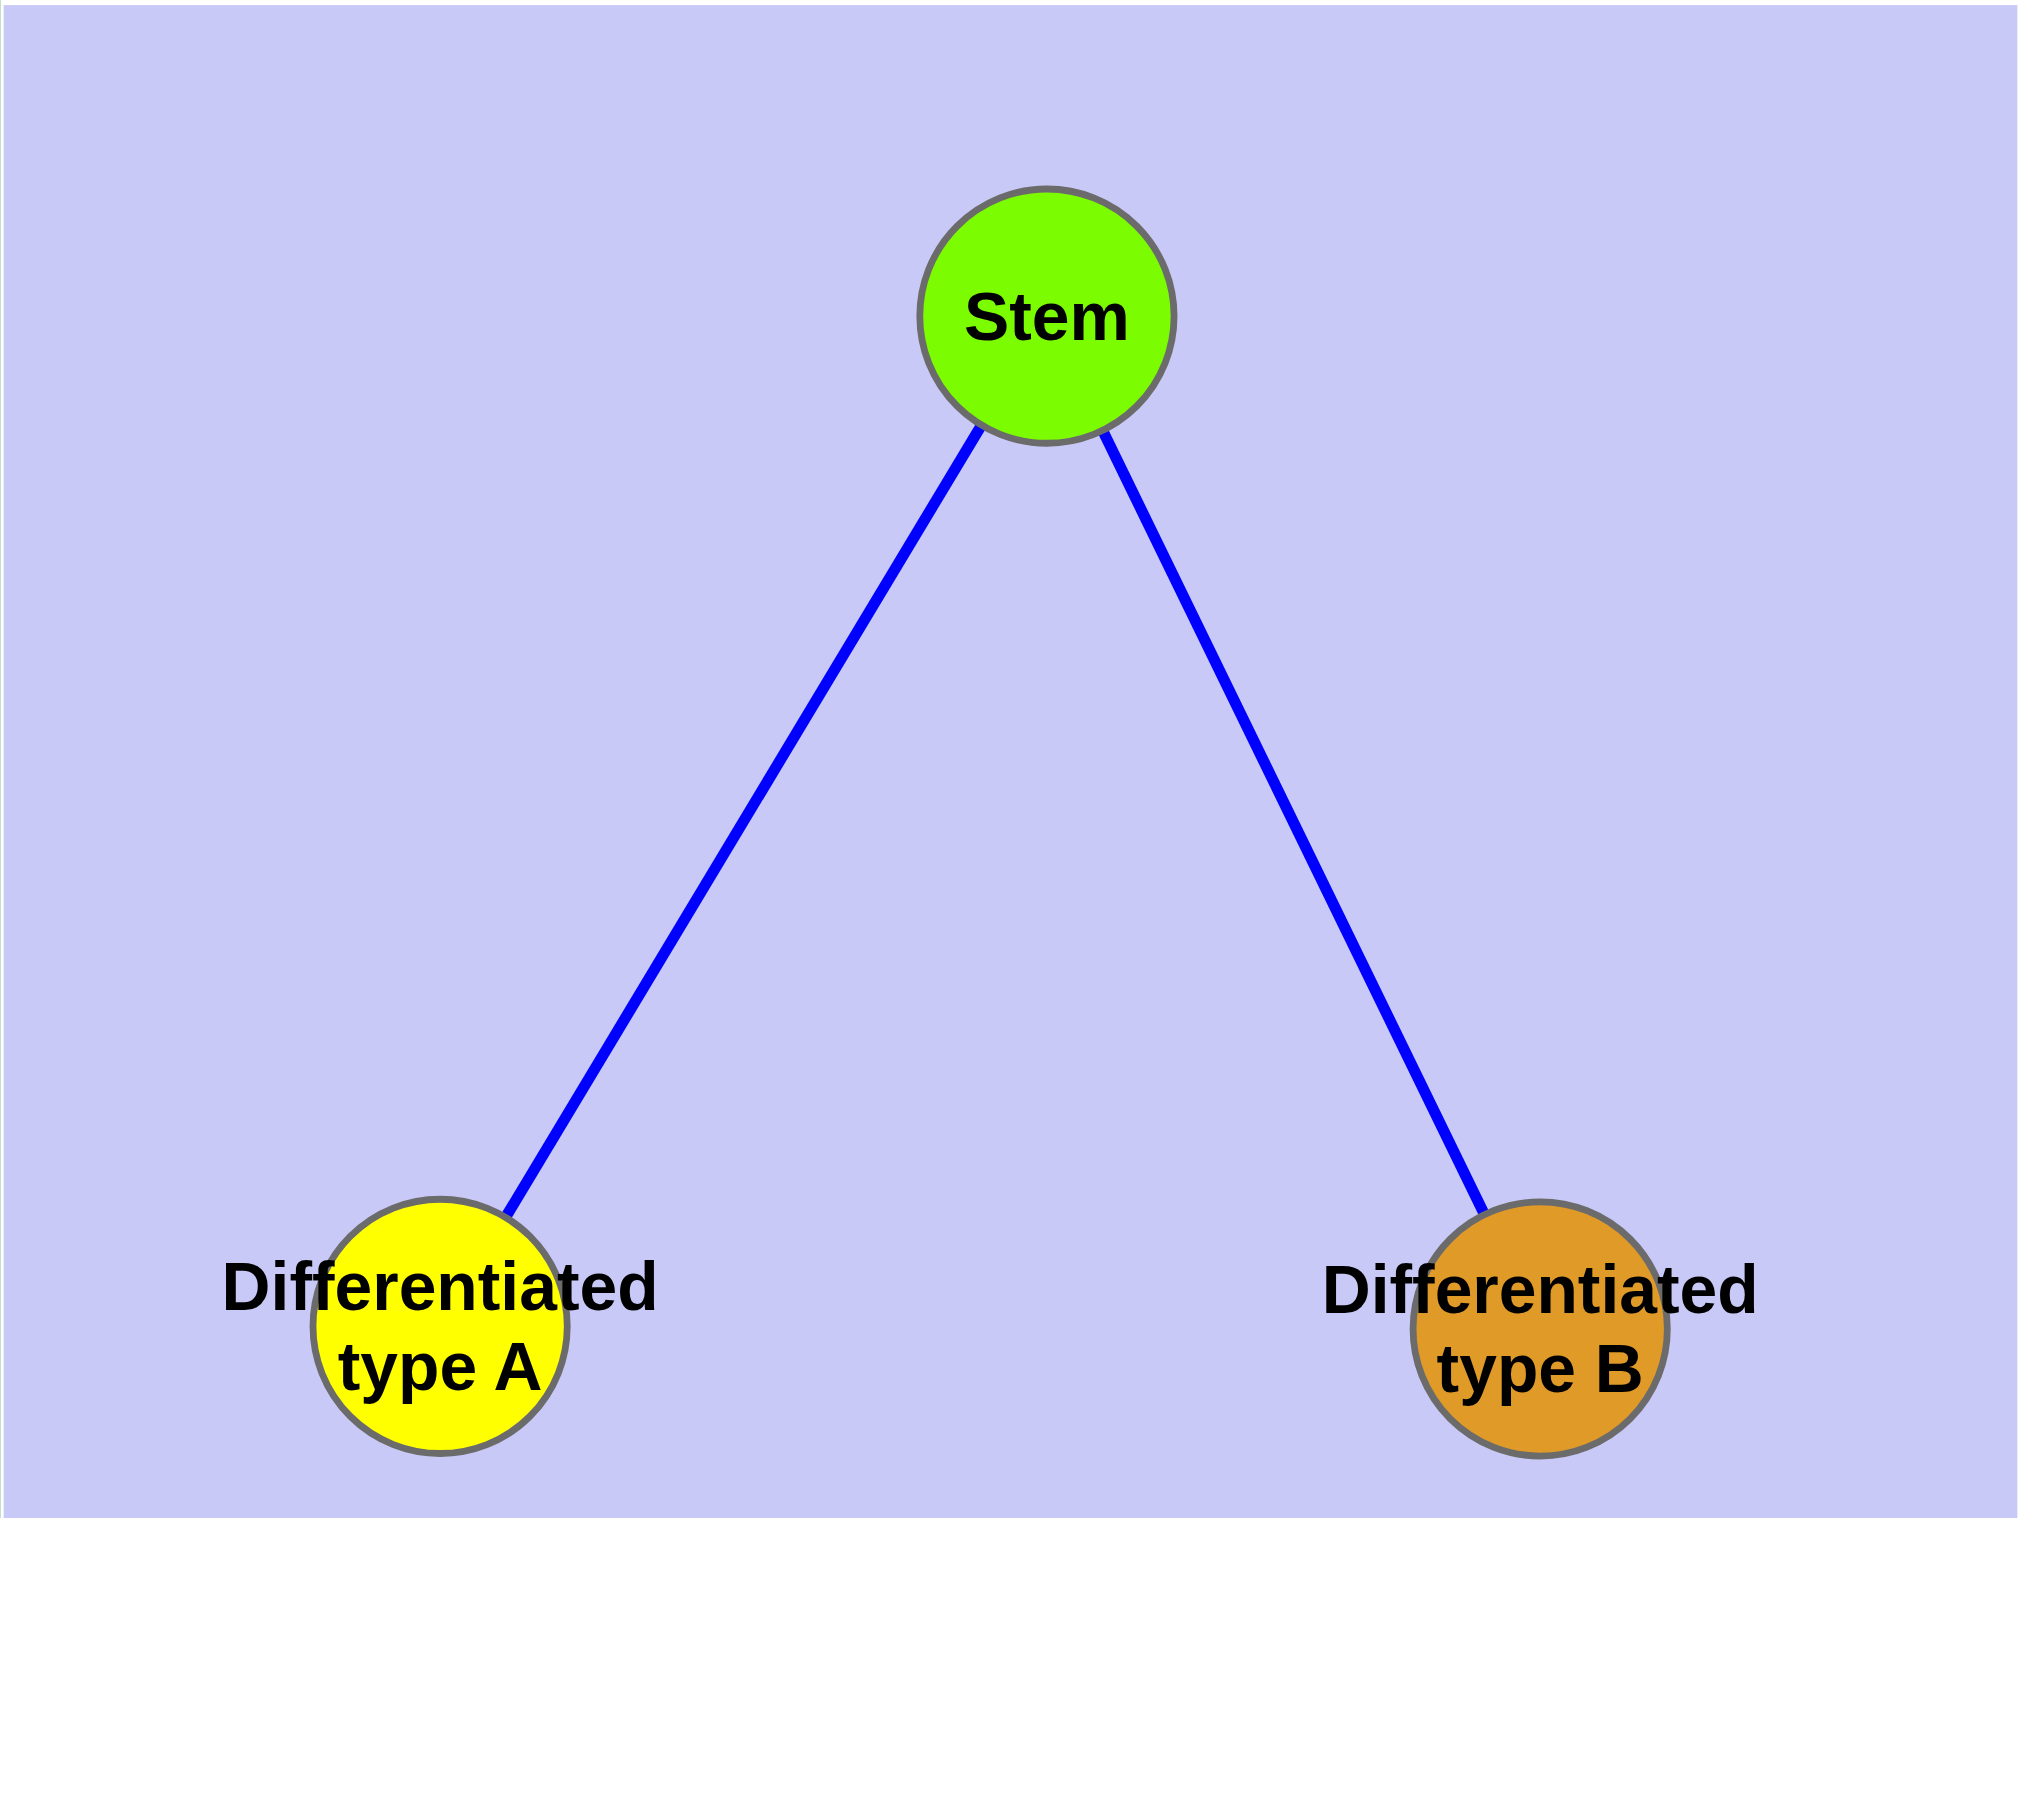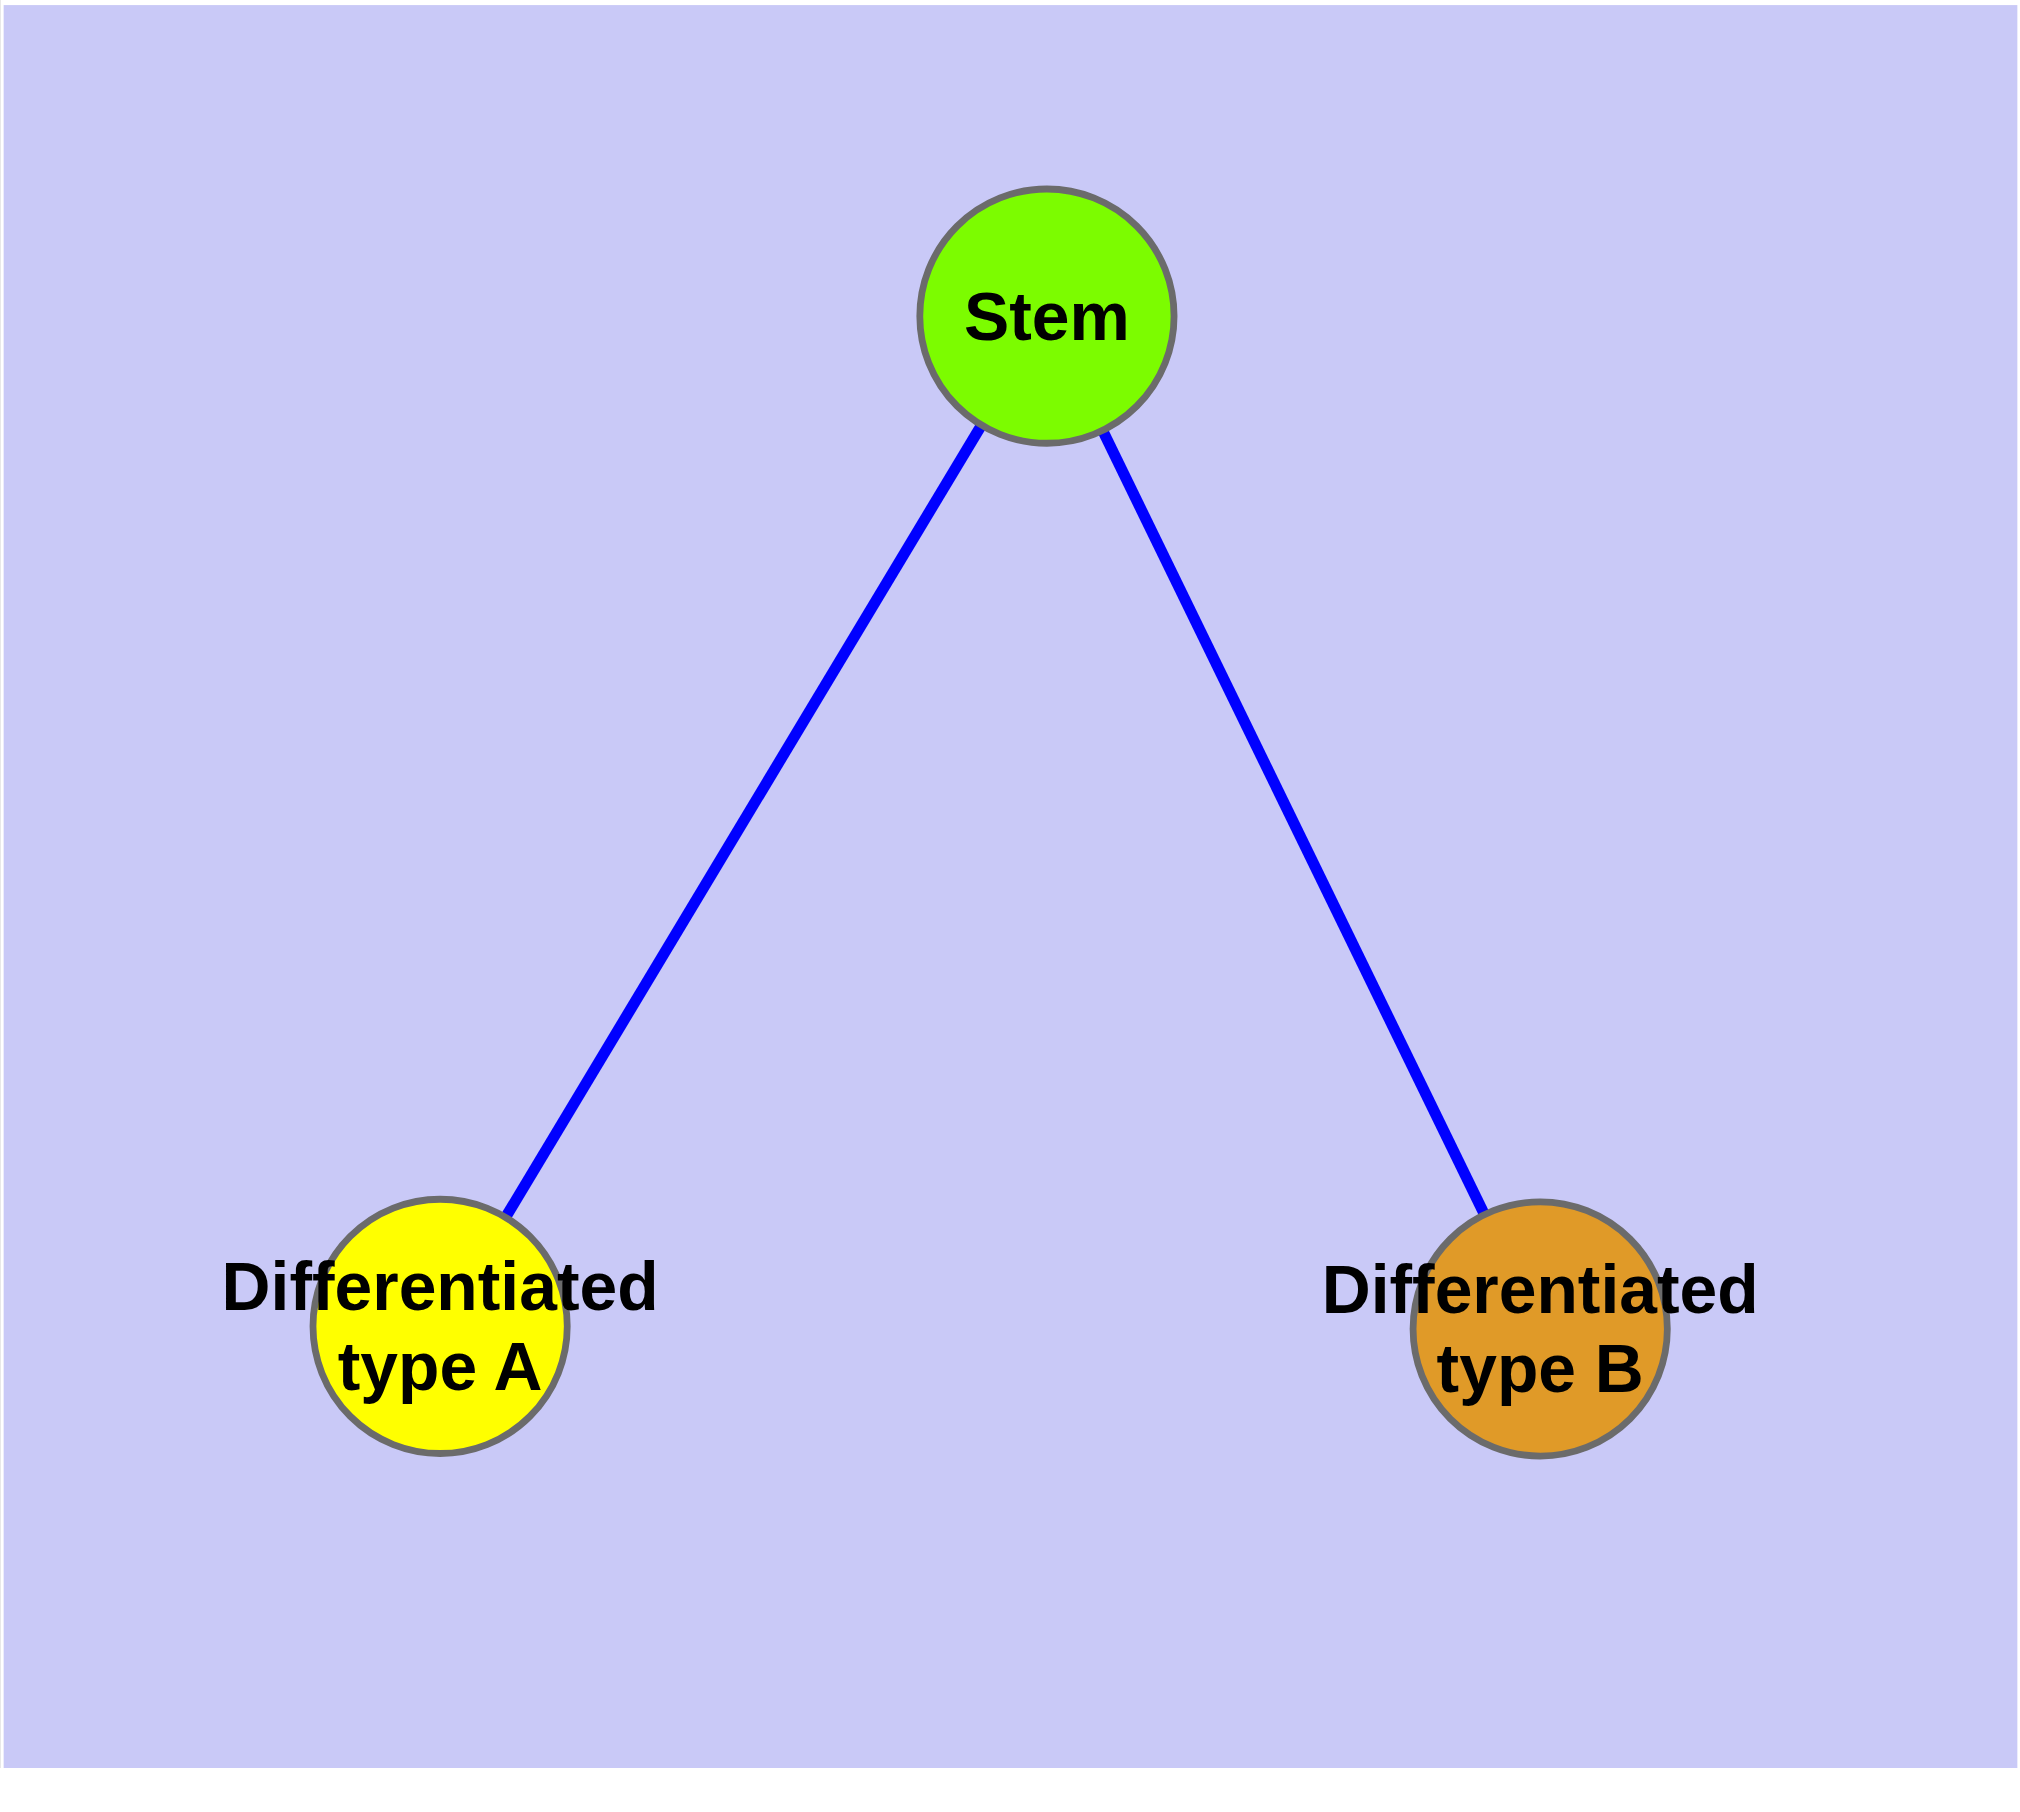--- a/index.html
+++ b/index.html
@@ -29,21 +29,21 @@
     dominant-baseline: auto;
     paint-order: normal;
   }
   .edge-line {
     stroke-linecap: butt;
   }
 </style>
 </head>
 <body>
 
-<div id="canvas-wrap" style="width: 2021px; height: 1768px; background: #a3a3a3; text-decoration: underline;">
+<div id="canvas-wrap" style="width: 2021px; height: 1518px; background: #15803d; text-decoration: underline;">
   <svg id="graph-svg" viewBox="0 0 2384 2138" xmlns="http://www.w3.org/2000/svg" style="width: 2021px; height: 1812px;">
     <rect id="outer-bg" x="0" y="0" width="2384" height="2138" fill="#FFFFFF"></rect>
     <rect id="plot-bg" x="4" y="6" width="2376" height="2132" fill="#C9C9F7"></rect>
     <g id="edges-group">
         <line class="edge-line" x1="1156.732353306031" y1="503.3003280156579" x2="597.267646693969" y2="1434.699671984342" stroke="#0000FF" stroke-width="13"></line>
         <line class="edge-line" x1="1301.5547636508215" y1="509.6545404857932" x2="1750.4452363491785" y2="1431.3454595142068" stroke="#0000FF" stroke-width="13"></line>
       </g>
     <g id="nodes-group">
         <g>
           <circle cx="1235" cy="373" r="150" fill="#7CFC00" stroke="#6B6B6B" stroke-width="8"></circle>

